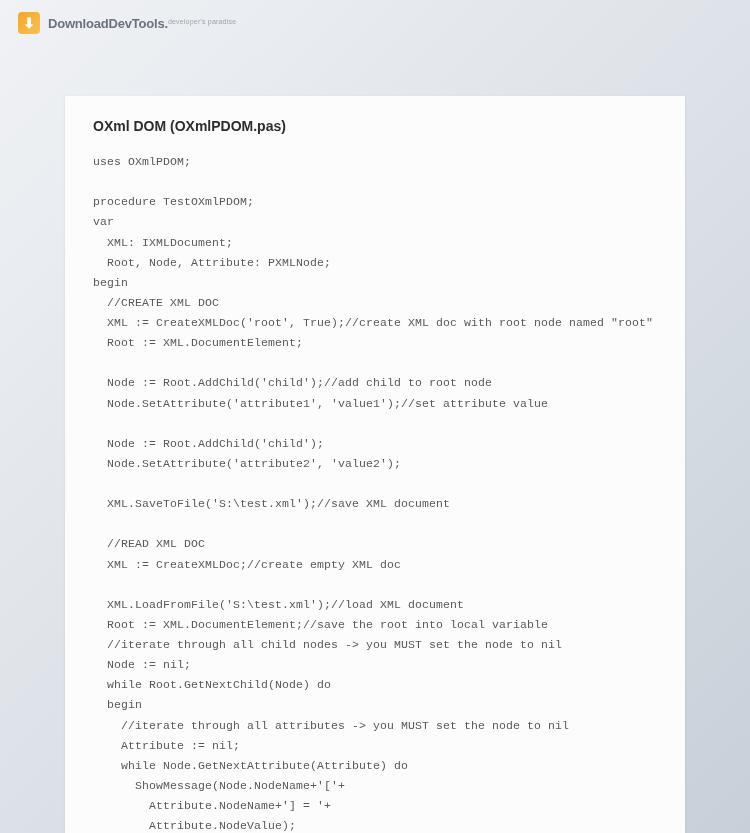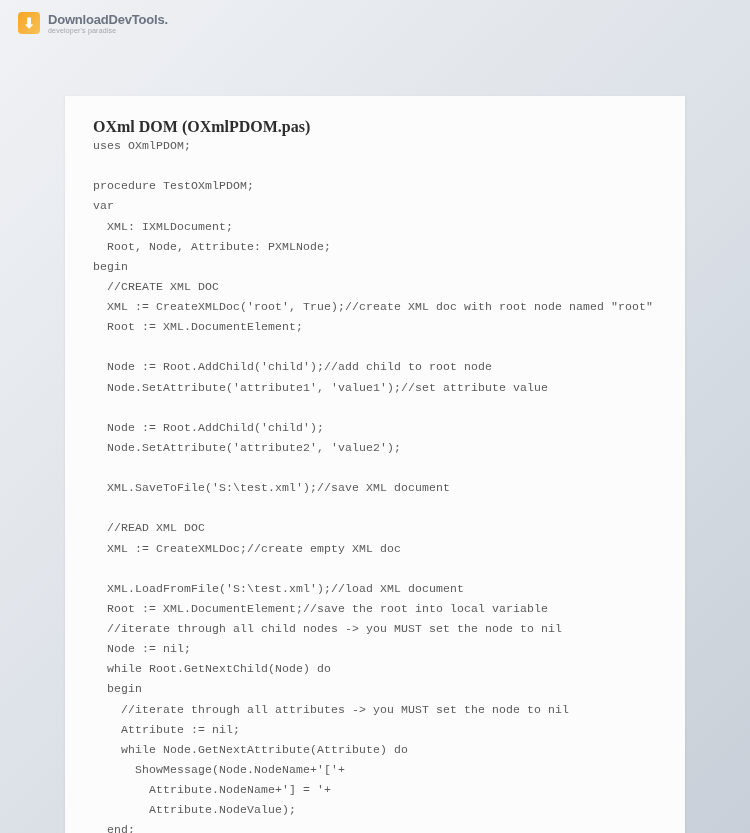--- a/index.html
+++ b/index.html
@@ -28,21 +28,21 @@
       border-radius: 4px;
       display: flex;
       align-items: center;
       justify-content: center;
       color: white;
       font-size: 14px;
       font-weight: bold;
     }
     .logo-text-wrap {
       display: flex;
-      flex-direction: column;
+      flex-direction: row;
       line-height: 1;
     }
     .logo-text {
       font-size: 13px;
       font-weight: 600;
       color: #6b7280;
       letter-spacing: -0.2px;
     }
     .logo-tagline {
       font-size: 7px;
@@ -50,24 +50,24 @@
       margin-top: 1px;
       letter-spacing: 0.2px;
     }
     .card {
       background: #fcfcfc;
       margin: 50px 65px 40px 65px;
       padding: 22px 28px 28px 28px;
       box-shadow: 0 1px 3px rgba(0,0,0,0.08);
     }
     .card-title {
-      font-size: 16px;
+      font-size: 14px;
       font-weight: 700;
       color: #2d2d2d;
-      font-family: Liberation Serif, serif;
+      margin-bottom: 18px;
     }
     .code-block {
       font-family: 'Courier New', Courier, monospace;
       font-size: 11.5px;
       line-height: 1.75;
       color: #5a5a5a;
       white-space: pre;
       letter-spacing: 0.1px;
     }
   </style>

